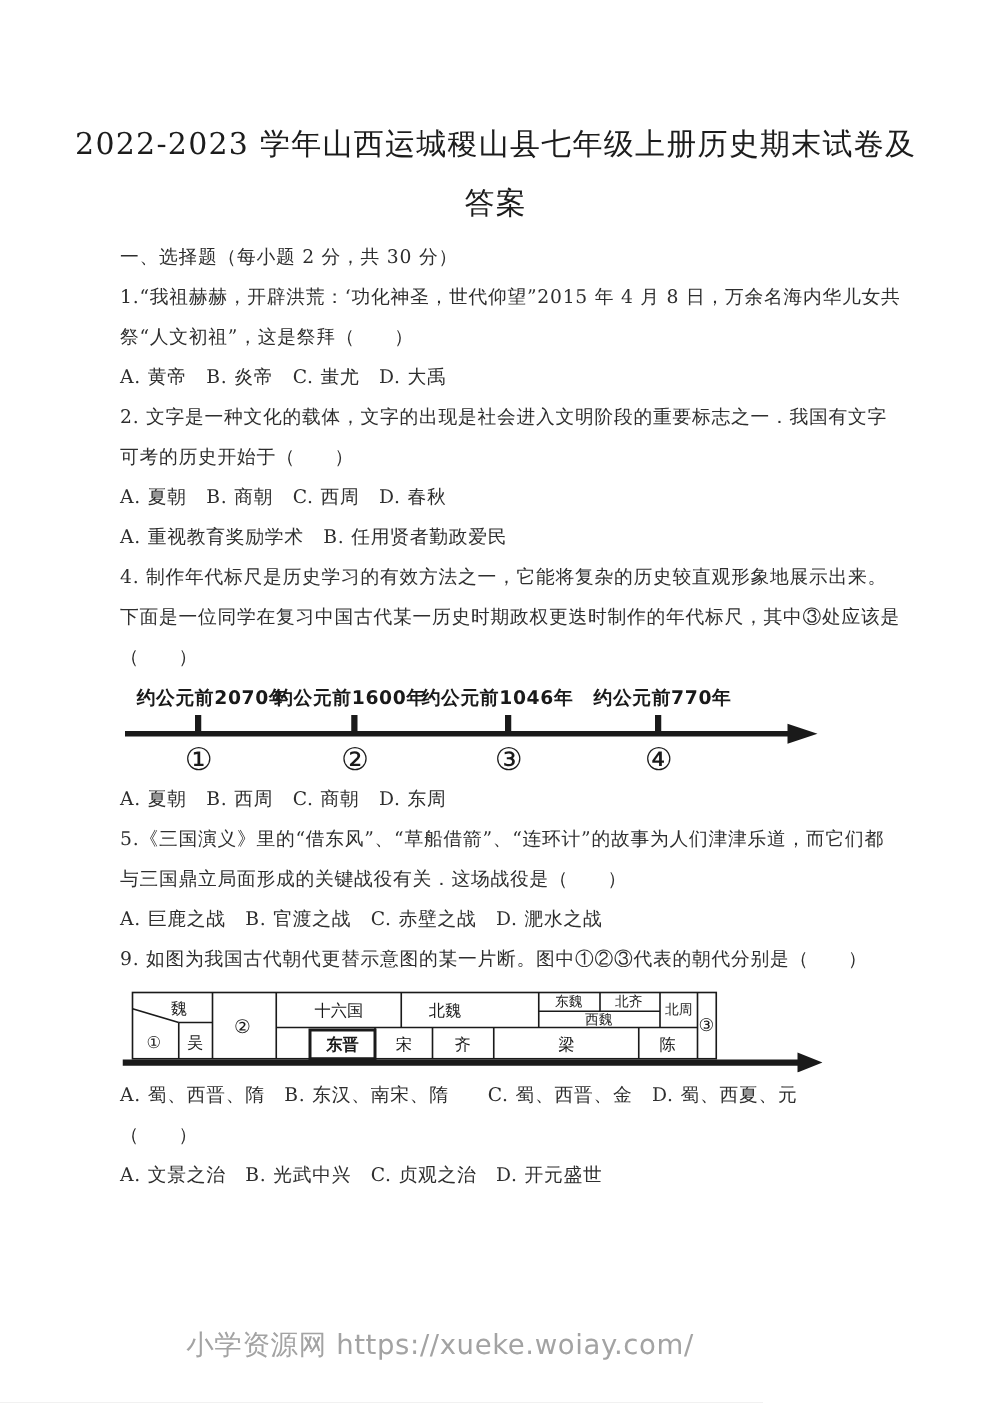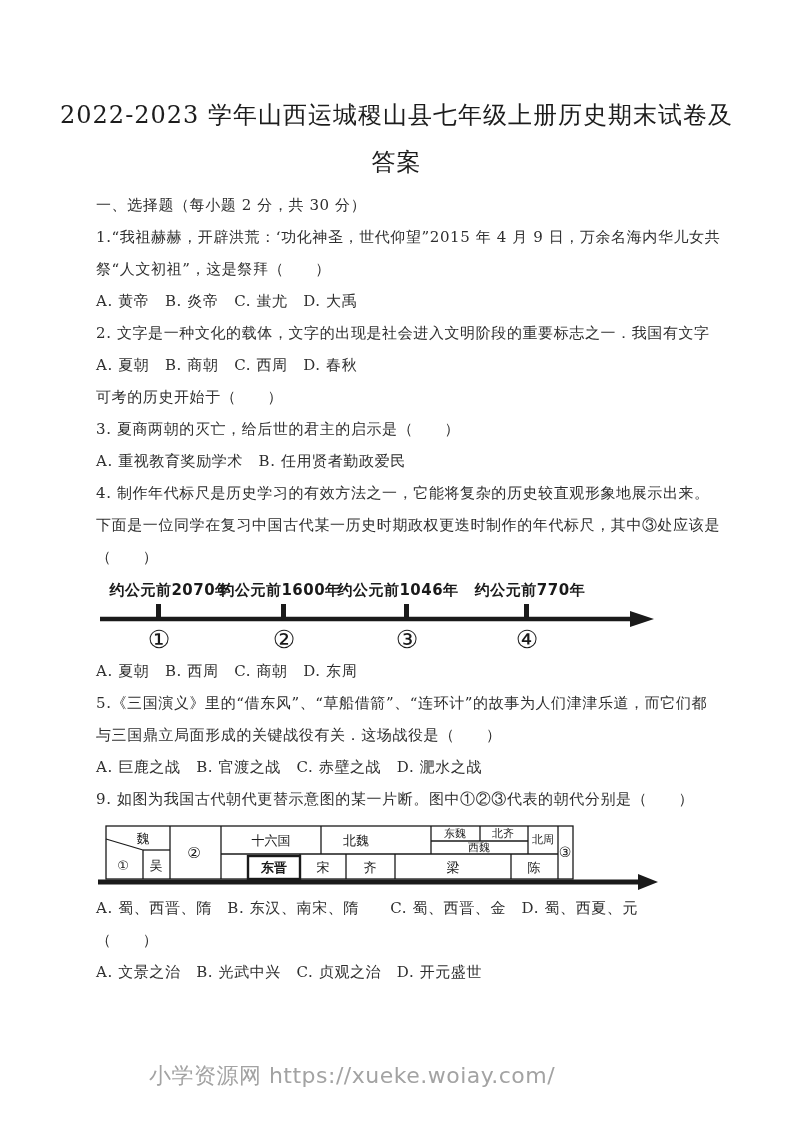--- a/index.html
+++ b/index.html
@@ -47,29 +47,28 @@
 <div class="page">
 
   <div class="title">
     <div>2022-2023 学年山西运城稷山县七年级上册历史期末试卷及</div>
     <div>答案</div>
   </div>
 
   <div class="content">
     <p class="line">一、选择题（每小题 2 分，共 30 分）</p>
 
-    <p class="line">1.“我祖赫赫，开辟洪荒：‘功化神圣，世代仰望”2015 年 4 月 9 日，万余名海内华儿女共</p>
+    <p class="line">1.“我祖赫赫，开辟洪荒：‘功化神圣，世代仰望”2015 年 4 月 8 日，万余名海内华儿女共</p>
     <p class="line">祭“人文初祖”，这是祭拜（　　）</p>
     <p class="line">A. 黄帝　B. 炎帝　C. 蚩尤　D. 大禹</p>
 
     <p class="line">2. 文字是一种文化的载体，文字的出现是社会进入文明阶段的重要标志之一．我国有文字</p>
+    <p class="line">可考的历史开始于（　　）</p>
     <p class="line">A. 夏朝　B. 商朝　C. 西周　D. 春秋</p>
-    <p class="line">可考的历史开始于（　　）</p>
 
-    <p class="line">3. 夏商两朝的灭亡，给后世的君主的启示是（　　）</p>
     <p class="line">A. 重视教育奖励学术　B. 任用贤者勤政爱民</p>
 
     <p class="line">4. 制作年代标尺是历史学习的有效方法之一，它能将复杂的历史较直观形象地展示出来。</p>
     <p class="line">下面是一位同学在复习中国古代某一历史时期政权更迭时制作的年代标尺，其中③处应该是</p>
     <p class="line">（　　）</p>
 
     <div class="figure">
       <svg width="560" height="78" viewBox="0 0 560 78">
         <text class="tl-label" x="72" y="20">约公元前2070年</text>
         <text class="tl-label" x="182" y="20">约公元前1600年</text>

